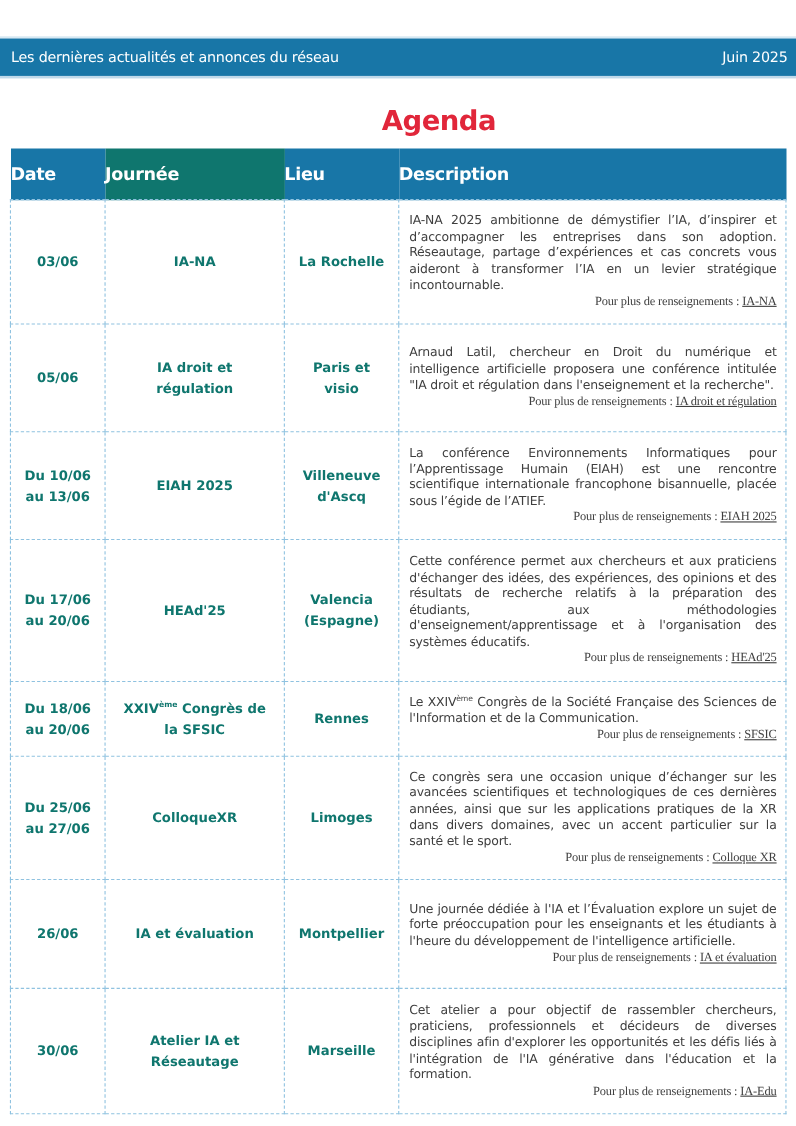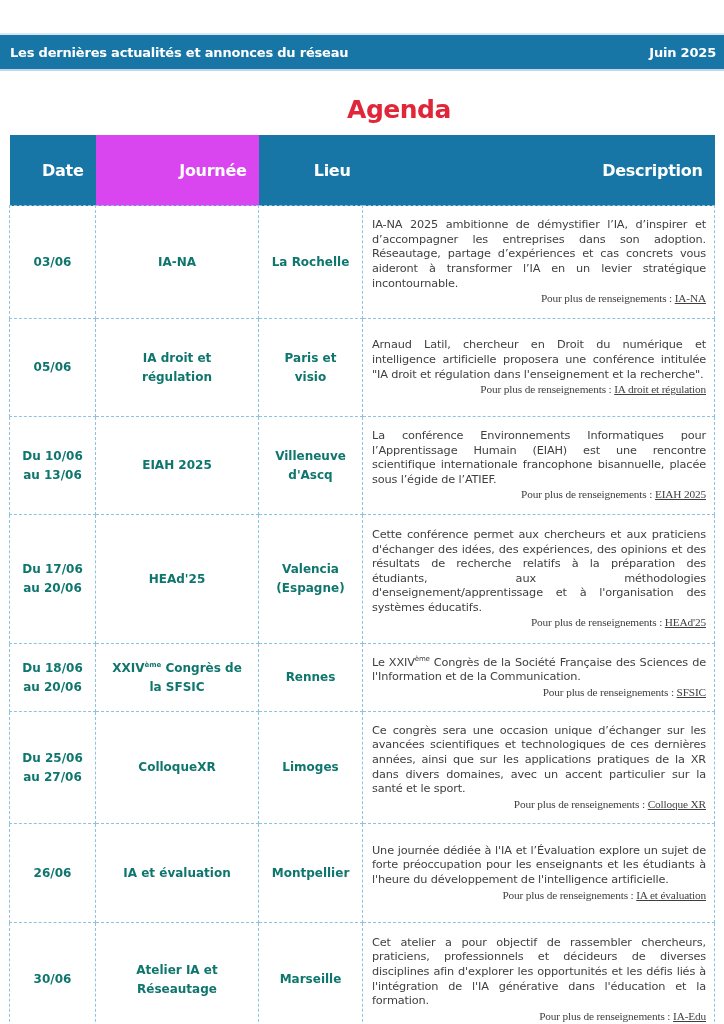--- a/index.html
+++ b/index.html
@@ -2,39 +2,39 @@
 <html><head>
 <meta charset="utf-8">
 <style>
   html, body { margin: 0; padding: 0; background: #ffffff; }
   body { width: 724px; height: 1024px; position: relative; overflow: hidden; font-family: "DejaVu Sans", sans-serif; color: #3a3a3a; }
   .topbar {
     position: absolute; left: 0; top: 35px; width: 724px; height: 36px;
     background: #1876a7; border-bottom: 2px solid #bfd9ea;
     display: flex; align-items: center; justify-content: space-between;
     box-sizing: border-box; padding: 0 8px 0 10px;
-    color: #ffffff; font-family: "DejaVu Sans", sans-serif; font-weight: bold; font-size: 13px; letter-spacing: -0.2px;
+    color: #ffffff; font-family: "DejaVu Sans", sans-serif; font-weight: normal; font-size: 13px; letter-spacing: -0.2px;
   }
   .topbar-border-top { position:absolute; left:0; top:33px; width:724px; height:2px; background:#d6e8f3; }
   .title {
     position: absolute; left: 0; top: 95px; width: 724px; text-align: center;
     color: #e1263a; font-family: "DejaVu Sans", sans-serif; font-weight: bold; font-size: 25px; letter-spacing: -0.5px; margin-left: 37px;
   }
   table.agenda {
     position: absolute; left: 9px; top: 135px; width: 705px;
     border-collapse: collapse; table-layout: fixed;
   }
   table.agenda col.c-date { width: 86px; }
   table.agenda col.c-jour { width: 163px; }
   table.agenda col.c-lieu { width: 104px; }
   table.agenda col.c-desc { width: 352px; }
   table.agenda thead th {
-    background: #1876a7; color: #ffffff; height: 46px; padding: 12px;
+    background: #1876a7; color: #ffffff; height: 46px; padding: 0;
     font-family: "DejaVu Sans", sans-serif; font-weight: bold; font-size: 16px; letter-spacing: -0.3px;
-    text-align: right; border: none;
+    text-align: left; border: none;
   }
   table.agenda tbody td {
     border: 1px dashed #8fc2e0;
     padding: 0;
     vertical-align: middle;
   }
   td.cell-center {
     text-align: center; font-family: "DejaVu Sans", sans-serif; font-weight: bold; font-size: 12px;
     line-height: 19px; color: #0f766e; padding: 0 4px !important;
   }
@@ -70,21 +70,21 @@
 <table class="agenda">
   <colgroup>
     <col class="c-date">
       <col class="c-jour">
       <col class="c-lieu">
       <col class="c-desc">
   </colgroup>
   <thead>
     <tr>
       <th style="background: rgb(24, 118, 167);">Date</th>
-      <th style="background: #d946ef;">Journée</th>
+      <th style="background: #0f766e;">Journée</th>
       <th style="background: rgb(24, 118, 167);">Lieu</th>
       <th style="background: rgb(24, 118, 167);">Description</th>
     </tr>
   </thead>
   <tbody>
 
     <tr class="r1">
       <td class="cell-center"><span>03/06</span></td>
       <td class="cell-center"><span>IA-NA</span></td>
       <td class="cell-center"><span>La Rochelle</span></td>

